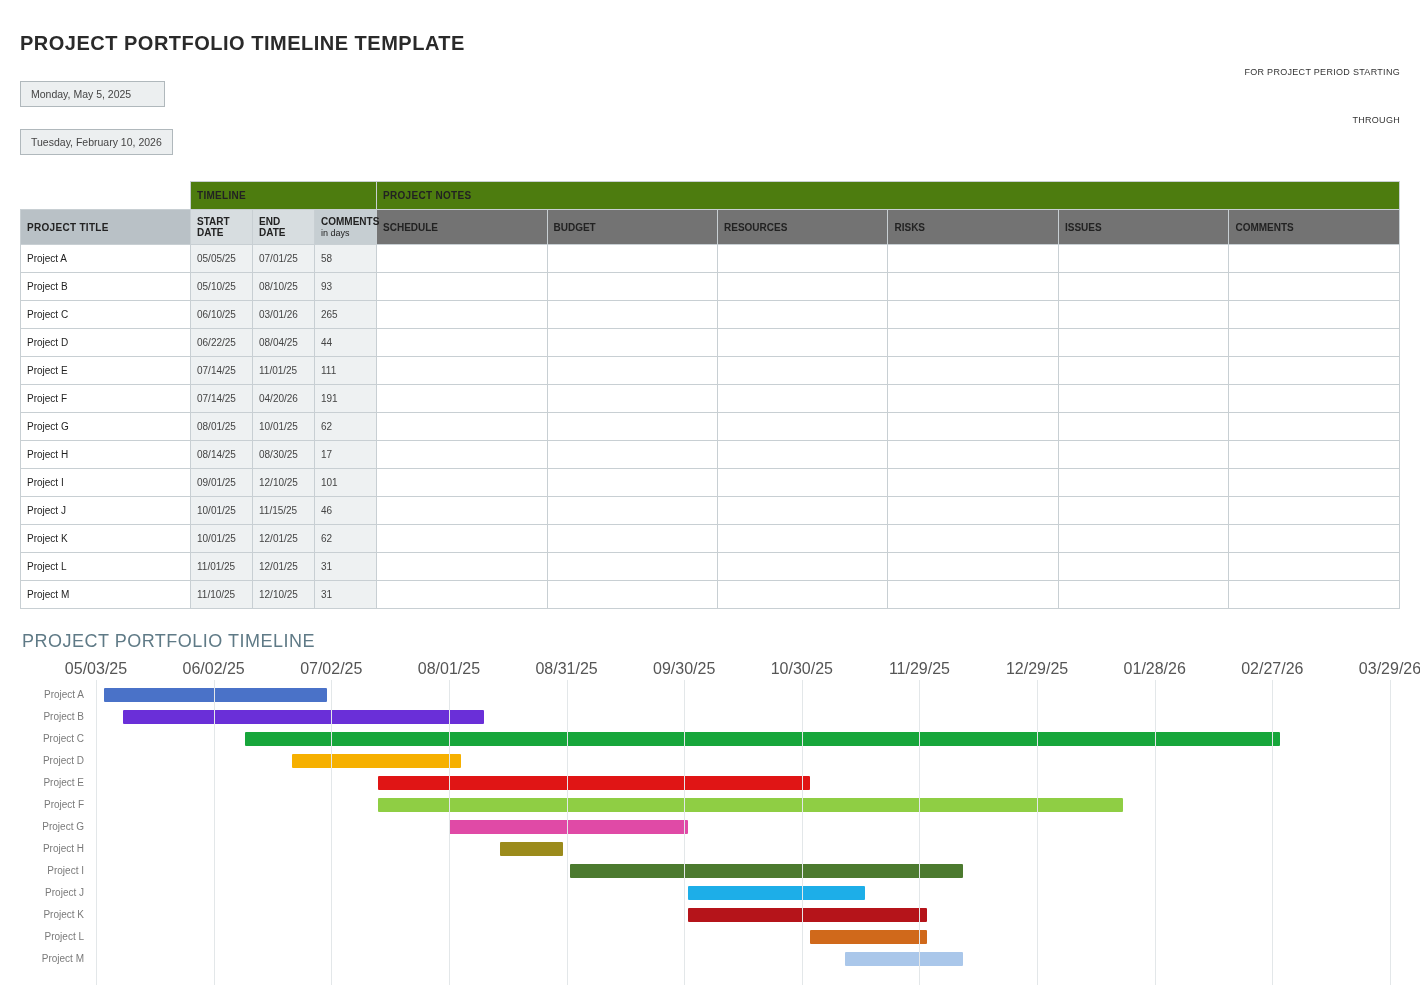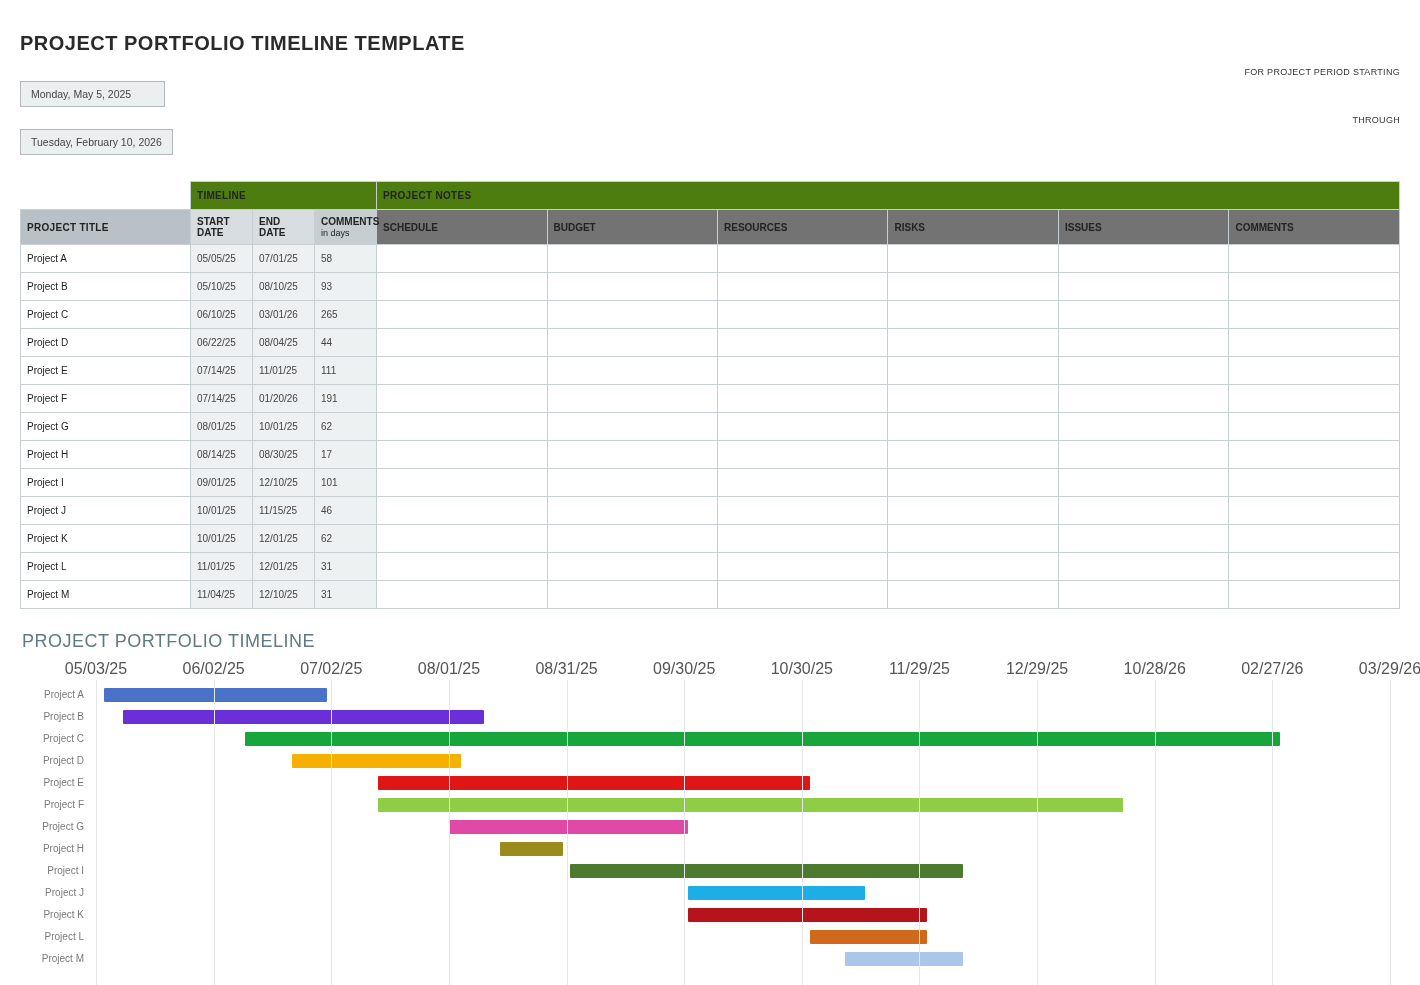--- a/index.html
+++ b/index.html
@@ -256,21 +256,21 @@
           <td></td>
           <td></td>
           <td></td>
           <td></td>
           <td></td>
           <td></td>
         </tr>
         <tr>
           <td class="proj-title">Project F</td>
           <td class="tl-cell">07/14/25</td>
-          <td class="tl-cell">01/20/26</td>
+          <td class="tl-cell">04/20/26</td>
           <td class="tl-cell">191</td>
           <td></td>
           <td></td>
           <td></td>
           <td></td>
           <td></td>
           <td></td>
         </tr>
         <tr>
           <td class="proj-title">Project G</td>
@@ -339,21 +339,21 @@
           <td class="tl-cell">31</td>
           <td></td>
           <td></td>
           <td></td>
           <td></td>
           <td></td>
           <td></td>
         </tr>
         <tr>
           <td class="proj-title">Project M</td>
-          <td class="tl-cell">11/04/25</td>
+          <td class="tl-cell">11/10/25</td>
           <td class="tl-cell">12/10/25</td>
           <td class="tl-cell">31</td>
           <td></td>
           <td></td>
           <td></td>
           <td></td>
           <td></td>
           <td></td>
         </tr>
       </tbody>
@@ -382,21 +382,21 @@
     <div class="g-axis" id="gantt-axis">
         <div class="g-tick" style="left: 0%;">05/03/25</div>
         <div class="g-tick" style="left: 9.09091%;">06/02/25</div>
         <div class="g-tick" style="left: 18.1818%;">07/02/25</div>
         <div class="g-tick" style="left: 27.2727%;">08/01/25</div>
         <div class="g-tick" style="left: 36.3636%;">08/31/25</div>
         <div class="g-tick" style="left: 45.4545%;">09/30/25</div>
         <div class="g-tick" style="left: 54.5455%;">10/30/25</div>
         <div class="g-tick" style="left: 63.6364%;">11/29/25</div>
         <div class="g-tick" style="left: 72.7273%;">12/29/25</div>
-        <div class="g-tick" style="left: 81.8182%;">10/28/26</div>
+        <div class="g-tick" style="left: 81.8182%;">01/28/26</div>
         <div class="g-tick" style="left: 90.9091%;">02/27/26</div>
         <div class="g-tick" style="left: 100%;">03/29/26</div>
       </div>
     <div class="g-rows" id="gantt-rows">
         <div class="g-row">
           <div class="g-bar" style="left: 0.606061%; width: 17.2727%; background: rgb(74, 114, 200);"></div>
         </div>
         <div class="g-row">
           <div class="g-bar" style="left: 2.12121%; width: 27.8788%; background: rgb(106, 47, 216);"></div>
         </div>

